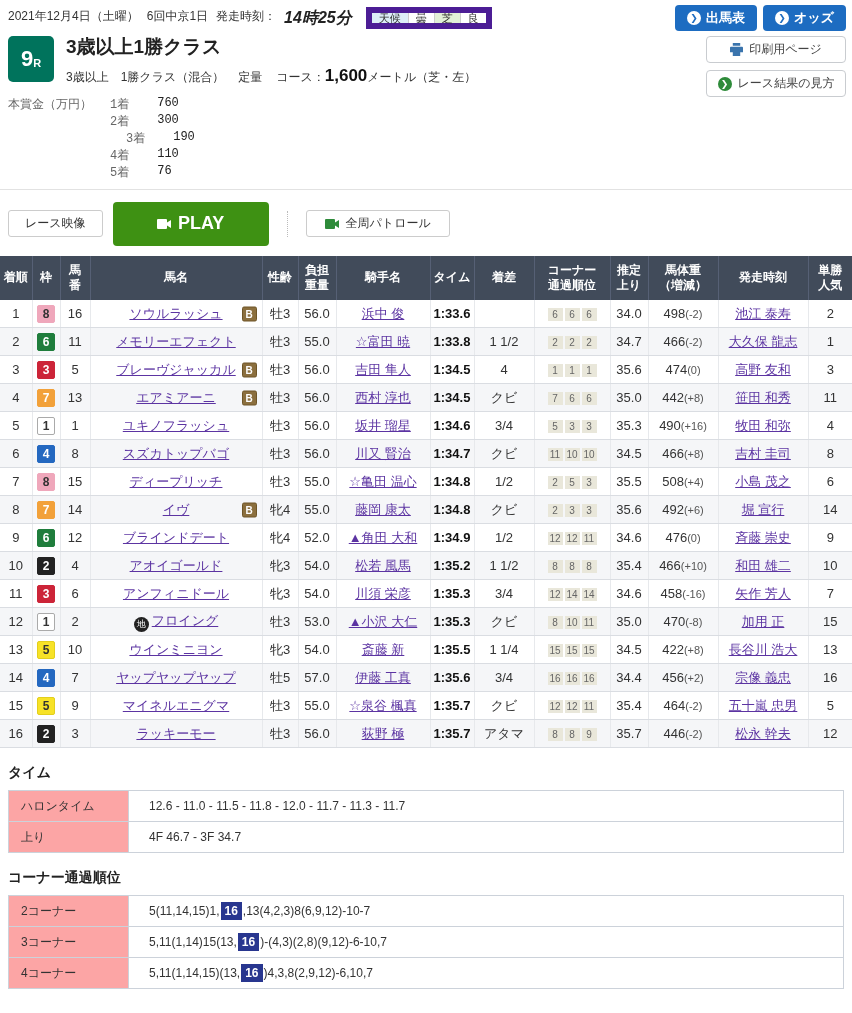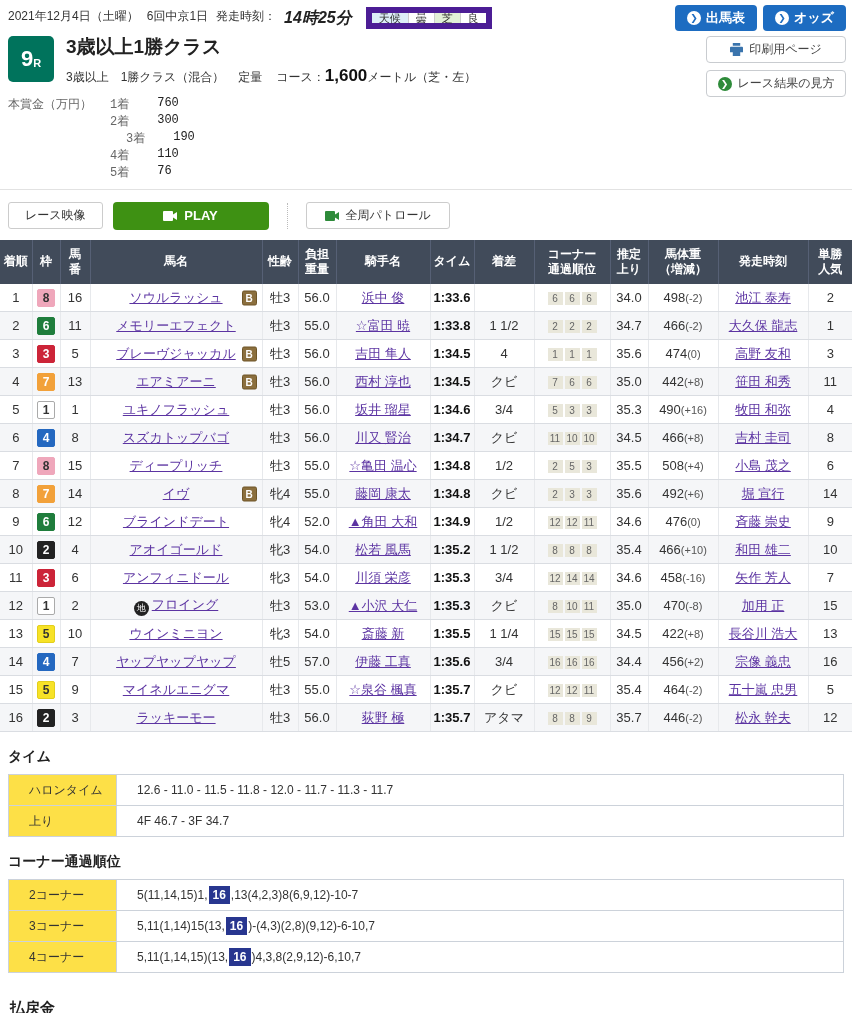--- a/index.html
+++ b/index.html
@@ -40,22 +40,22 @@
     border-bottom:1px solid #e2e2e2; }
   .prize-line .plab { color:#666; }
   .prize-item { display:flex; gap:28px;font-family:Liberation Mono, monospace; }
   .prize-item .pl { color:#666; }
   .prize-item .pv { color:#222; }
 
   
   .video-row { display:flex; align-items:center; gap:10px; padding:12px 8px 10px 8px; }
   .btn-video { background:#fff; border:1px solid #ccc; border-radius:3px; height:27px; padding:0 16px;
     font-size:12px; color:#333; cursor:pointer; font-family:inherit; }
-  .btn-play { background:#3e9113; color:#fff; border:none; border-radius:4px; height:28px; width:156px;
-    font-size:13px; font-weight:bold; display:flex; align-items:center; justify-content:center; gap:7px;
+  .btn-play { background:#3e9113; color:#fff; border:none; border-radius:4px; height:44px; width:156px;
+    font-size:18px; font-weight:bold; display:flex; align-items:center; justify-content:center; gap:7px;
     cursor:pointer; font-family:inherit; }
   .vdivider { width:1px; height:26px; border-left:1px dotted #bbb; margin:0 8px; }
   .btn-patrol { background:#fff; border:1px solid #ccc; border-radius:3px; height:27px; padding:0 18px;
     font-size:12px; color:#333; display:flex; align-items:center; gap:7px; cursor:pointer; font-family:inherit; }
 
   
   table.results { border-collapse:collapse; width:852px; table-layout:fixed; }
   table.results thead th { background:#414b5a; color:#fff; font-size:12px; font-weight:bold;
     height:44px; border-right:1px solid #566075; white-space:pre-line; line-height:1.25; vertical-align:middle; }
   table.results thead th:last-child { border-right:none; }
@@ -76,21 +76,21 @@
   .b-badge { position:absolute; right:5px; top:50%; transform:translateY(-50%); width:15px; height:15px;
     background:#8b6f3e; border:1px solid #6e5527; color:#fff; font-size:10px; font-weight:bold;
     display:flex; align-items:center; justify-content:center; border-radius:2px; }
   .chi-mark { display:inline-flex; width:15px; height:15px; border-radius:50%; background:#222; color:#fff;
     font-size:9px; align-items:center; justify-content:center; margin-right:3px; vertical-align:-2px; }
 
   
   .sec-h { font-size:14px; font-weight:bold; color:#222; margin:16px 8px 8px 8px; }
   table.info { border-collapse:collapse; width:836px; margin:0 8px; }
   table.info td { border:1px solid #ccd2da; font-size:12px; height:31px; vertical-align:middle; }
-  table.info td.ilabel { background:#fde047; width:108px; padding-left:20px; color:#333; }
+  table.info td.ilabel { background:#fca5a5; width:120px; padding-left:12px; color:#333; }
   table.info td.ival { padding-left:20px; background:#fff; color:#333; }
   .hl16 { background:#28368f; color:#fff; font-weight:bold; padding:2px 4px; margin:0 1px; }
 
   
   .payout-h-wrap { margin:26px 8px 0 8px; border-bottom:1px solid #ddd; }
   .payout-h { display:inline-block; font-size:15px; font-weight:bold; color:#222; padding:0 30px 8px 2px;
     border-bottom:2px solid #2e8b57; margin-bottom:-1px; }
 </style>
 </head>
 <body>

